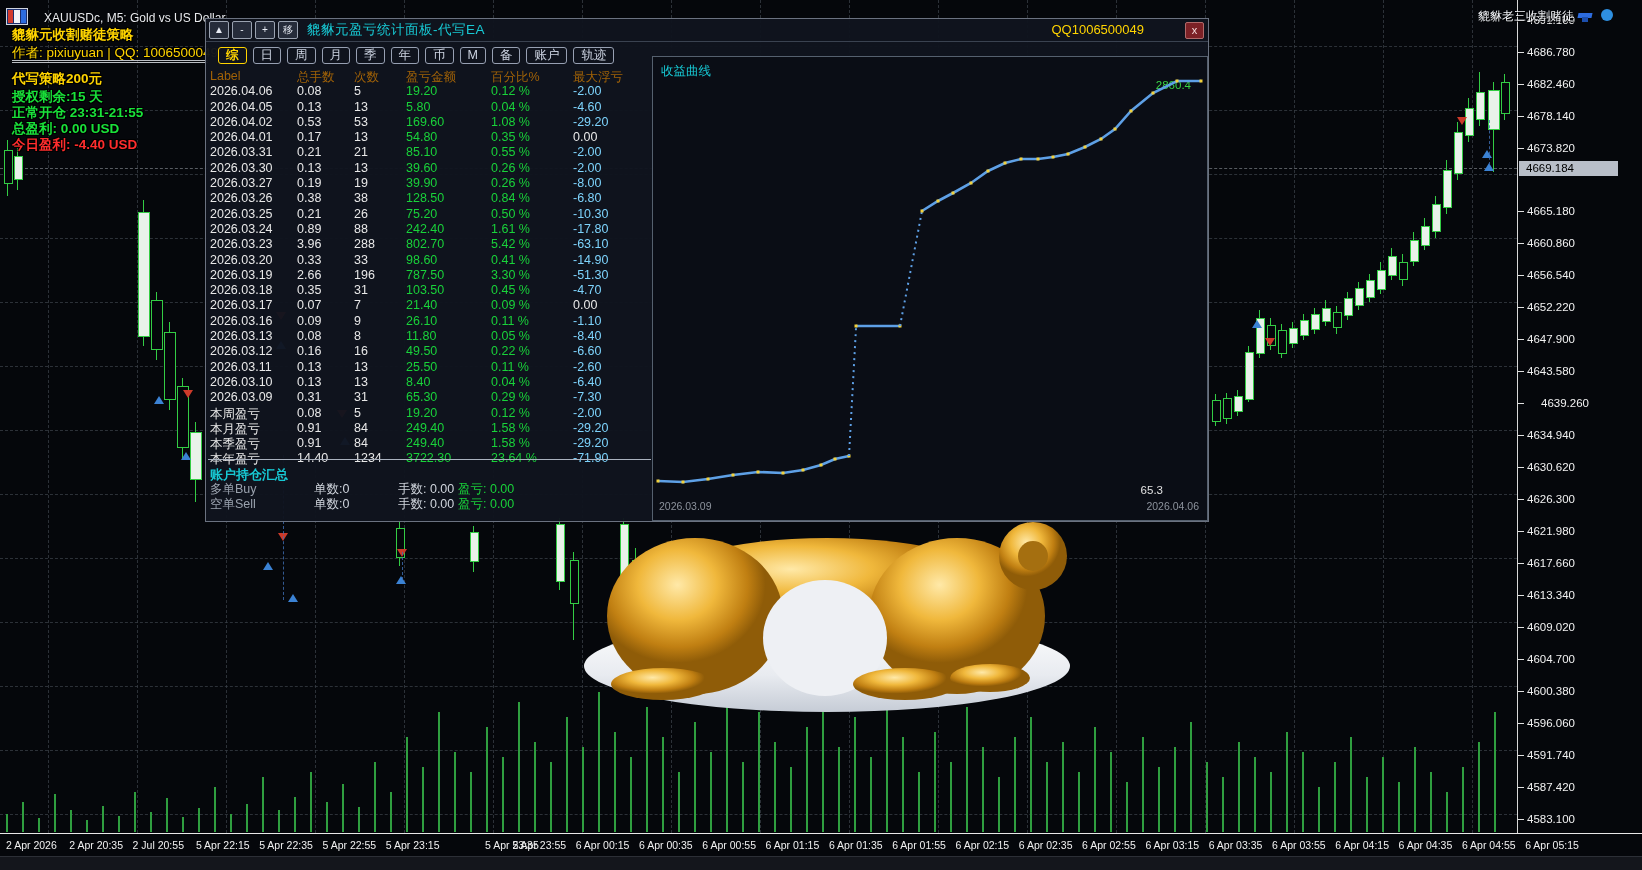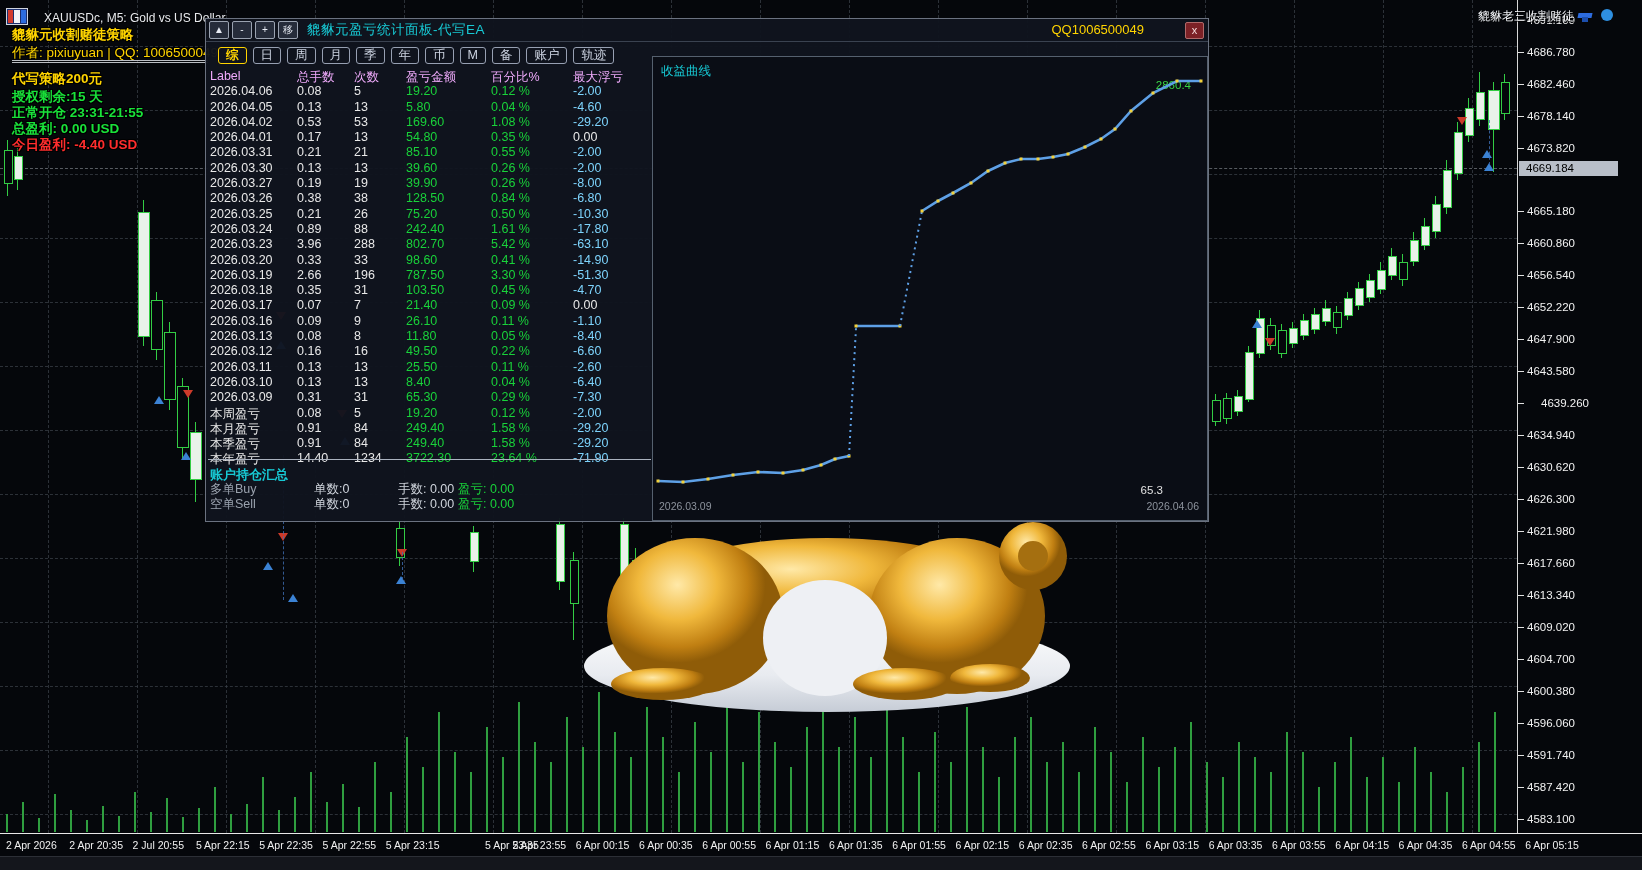--- a/index.html
+++ b/index.html
@@ -61,21 +61,21 @@
                color:#f3d9d9;font-size:11px;line-height:14px;text-align:center;border-radius:2px;}
   #tabs{position:absolute;left:12px;top:28px;display:flex;gap:6px;}
   .tab{height:15px;padding:0 7px;border:1px solid #97a0b2;border-radius:3px;color:#cdd4e2;
        font-size:12.5px;line-height:15px;}
   .tab.active{color:#ffd400;border-color:#ffd400;font-weight:bold;}
   
   #tbl{position:absolute;left:0px;top:50px;width:445px;}
   .hrow,.drow{position:relative;height:15.3px;}
   .c0,.c1,.c2,.c3,.c4,.c5{position:absolute;white-space:nowrap;font-size:12.5px;}
   .c0{left:4px;} .c1{left:91px;} .c2{left:148px;} .c3{left:200px;} .c4{left:285px;} .c5{left:367px;}
-  .hrow span{color:#f0abfc;}
+  .hrow span{color:#a16207;}
   .drow .c0,.drow .c1,.drow .c2{color:#e8e8e8;}
   .drow .c3,.drow .c4{color:#19d23a;}
   .drow .c5{color:#7dd3fc;}
   .drow .c5.zero{color:#e8e8e8;}
   #tbl-sep{position:absolute;left:2px;top:440px;width:443px;border-top:1px solid #aab2bf;}
   #pos-hdr{position:absolute;left:4px;top:447px;color:#17c9d4;font-size:13px;font-weight:bold;}
   .pos-row{position:absolute;left:0;width:445px;height:15px;}
   .pos-row .pl0{position:absolute;left:4px;color:#9aa2ae;font-size:12.5px;}
   .pos-row .pl1{position:absolute;left:108px;color:#cfd4dc;font-size:12.5px;}
   .pos-row .pl2{position:absolute;left:192px;color:#cfd4dc;font-size:12.5px;}

